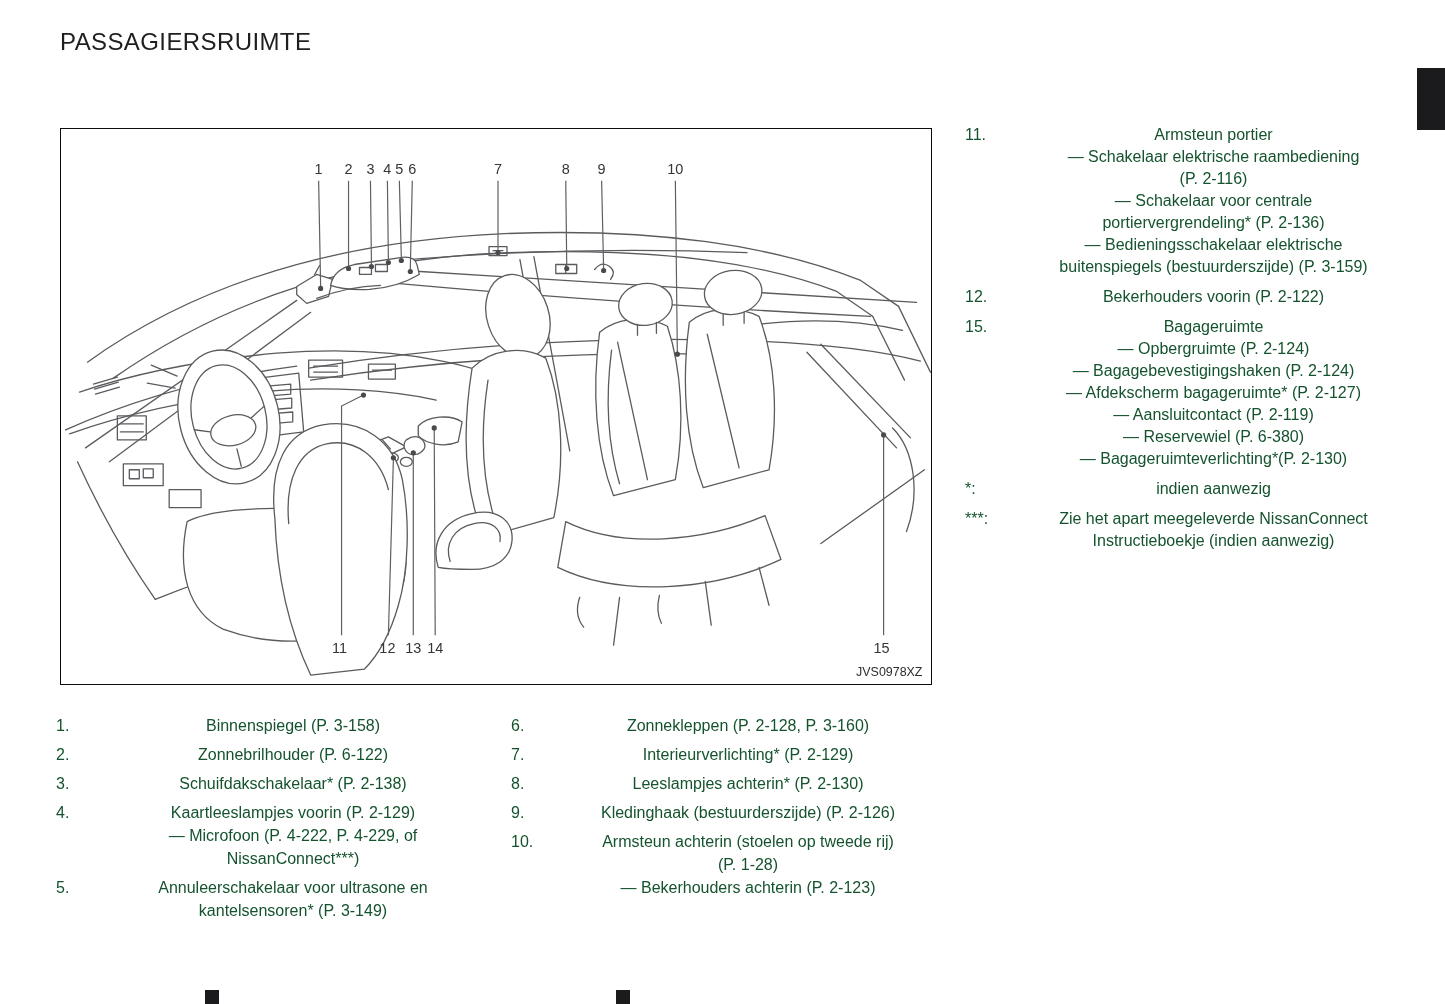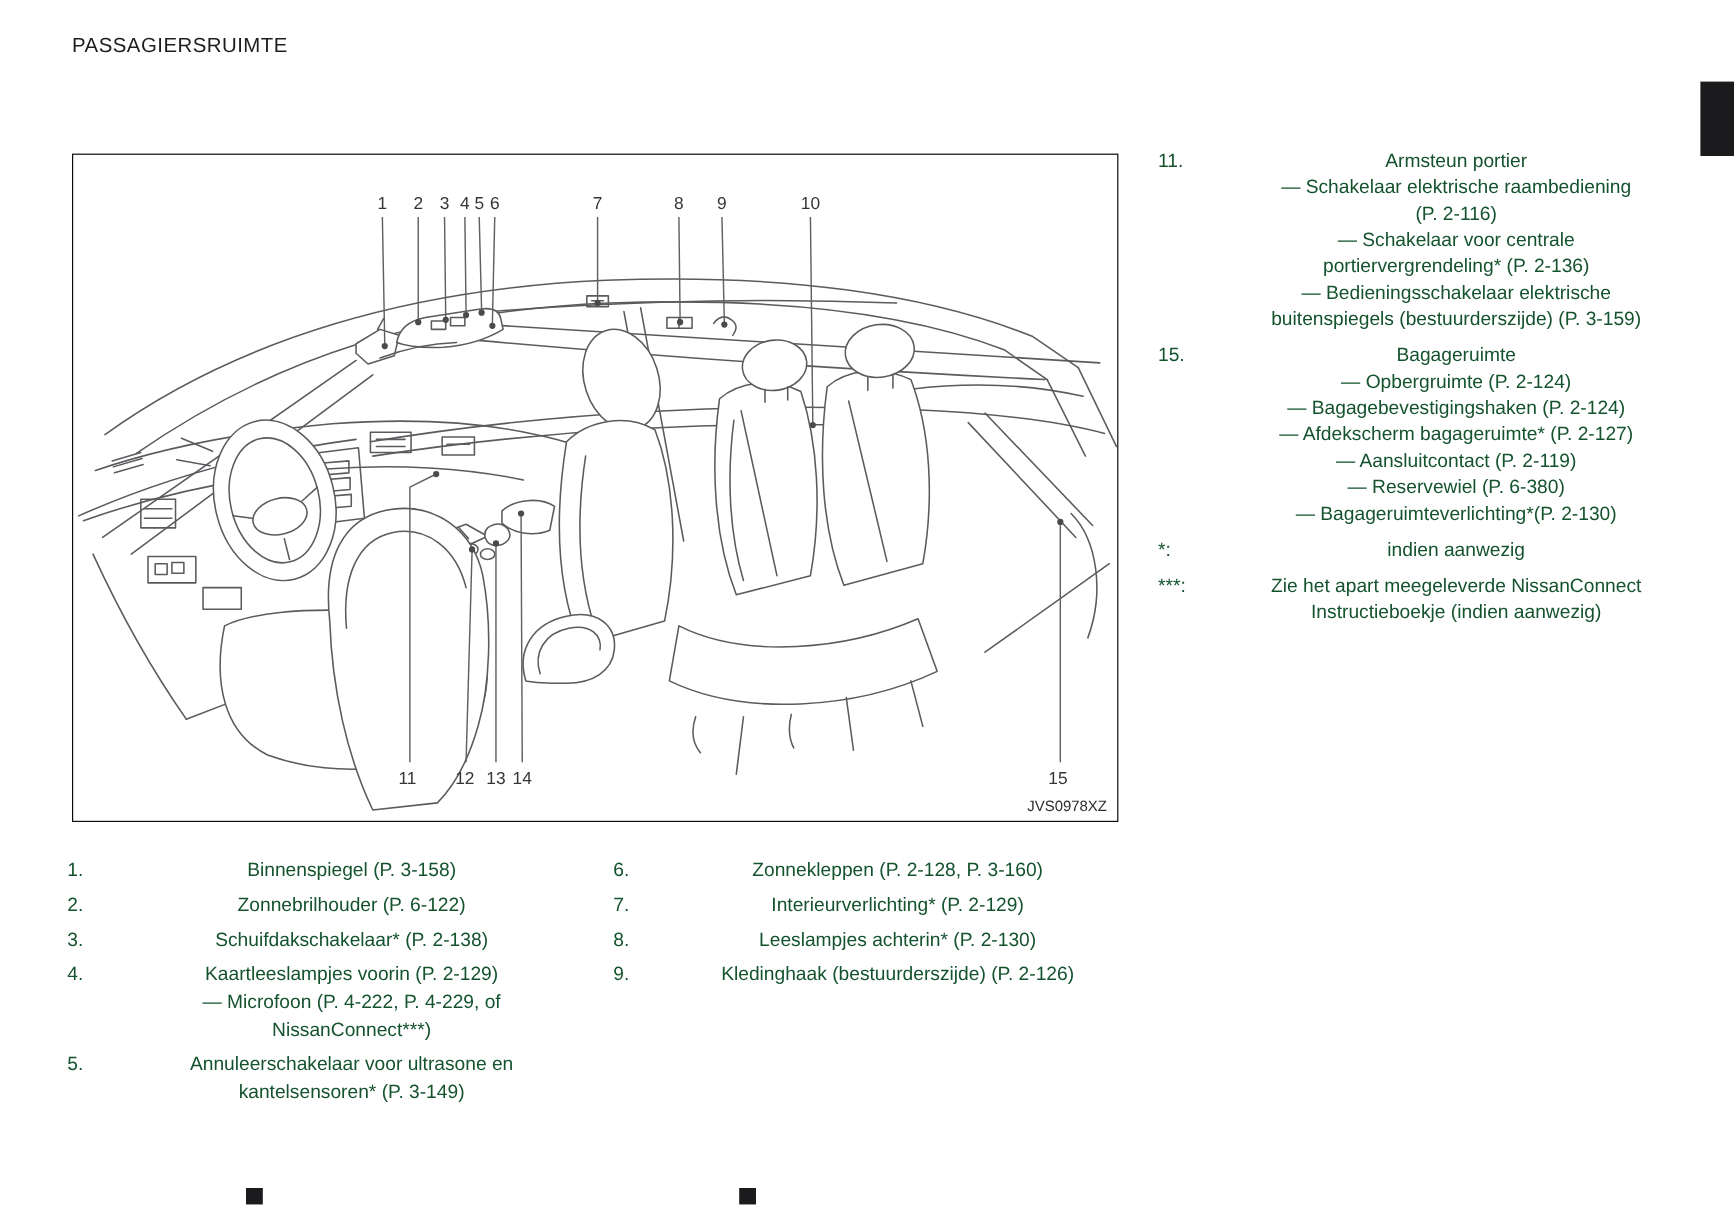--- a/index.html
+++ b/index.html
@@ -1,18 +1,18 @@
 <!DOCTYPE html>
 <html><head>
 <meta charset="utf-8">
 <style>
   html,body{margin:0;padding:0;background:#ffffff;}
   .page{position:relative;width:1445px;height:1004px;background:#fff;overflow:hidden;
         font-family:"Liberation Sans",sans-serif;color:#232325;}
-  .title{position:absolute;left:60px;top:28px;margin:0;font-size:17px;font-weight:500;
+  .title{position:absolute;left:60px;top:28px;margin:0;font-size:24px;font-weight:500;
          letter-spacing:.4px;color:#1e1e20;}
   .diagram{position:absolute;left:60px;top:128px;width:872px;height:557px;
            border:1.6px solid #0c0c0c;box-sizing:border-box;background:#fff;}
   .diagram svg{display:block;width:100%;height:100%;}
   .ln{fill:none;stroke:#5b5b5f;stroke-width:1.3;stroke-linecap:round;stroke-linejoin:round;}
   .fw{fill:#ffffff;stroke:#5b5b5f;stroke-width:1.3;stroke-linejoin:round;}
   .callout-line{fill:none;stroke:#606064;stroke-width:1.2;}
   .callout-dot{fill:#4a4a4c;stroke:none;}
   .callout-num{font-family:"Liberation Sans",sans-serif;font-size:14.5px;fill:#353537;}
   .figcode{font-family:"Liberation Sans",sans-serif;font-size:12.5px;fill:#2e2e30;}
@@ -221,27 +221,35 @@
         <span class="txt">Interieurverlichting* (P. 2-129)</span>
       </div>
       <div class="li">
         <span class="num">8.</span>
         <span class="txt">Leeslampjes achterin* (P. 2-130)</span>
       </div>
       <div class="li">
         <span class="num">9.</span>
         <span class="txt">Kledinghaak (bestuurderszijde) (P. 2-126)</span>
       </div>
+      <div class="li">
+        <span class="num">10.</span>
+        <span class="txt">Armsteun achterin (stoelen op tweede rij)<br>(P. 1-28)<br>— Bekerhouders achterin (P. 2-123)</span>
+      </div>
     </div>
 
   <div class="col col-right">
     <div>
         <div class="li">
           <span class="num">11.</span>
           <span class="txt">Armsteun portier<br>— Schakelaar elektrische raambediening<br>(P. 2-116)<br>— Schakelaar voor centrale<br>portiervergrendeling* (P. 2-136)<br>— Bedieningsschakelaar elektrische<br>buitenspiegels (bestuurderszijde) (P. 3-159)</span>
+        </div>
+        <div class="li">
+          <span class="num">12.</span>
+          <span class="txt">Bekerhouders voorin (P. 2-122)</span>
         </div>
         <div class="li">
           <span class="num">15.</span>
           <span class="txt">Bagageruimte<br>— Opbergruimte (P. 2-124)<br>— Bagagebevestigingshaken (P. 2-124)<br>— Afdekscherm bagageruimte* (P. 2-127)<br>— Aansluitcontact (P. 2-119)<br>— Reservewiel (P. 6-380)<br>— Bagageruimteverlichting*(P. 2-130)</span>
         </div>
       </div>
     <div class="footnotes-block">
         <div class="li">
           <span class="num">*:</span>
           <span class="txt">indien aanwezig</span>

